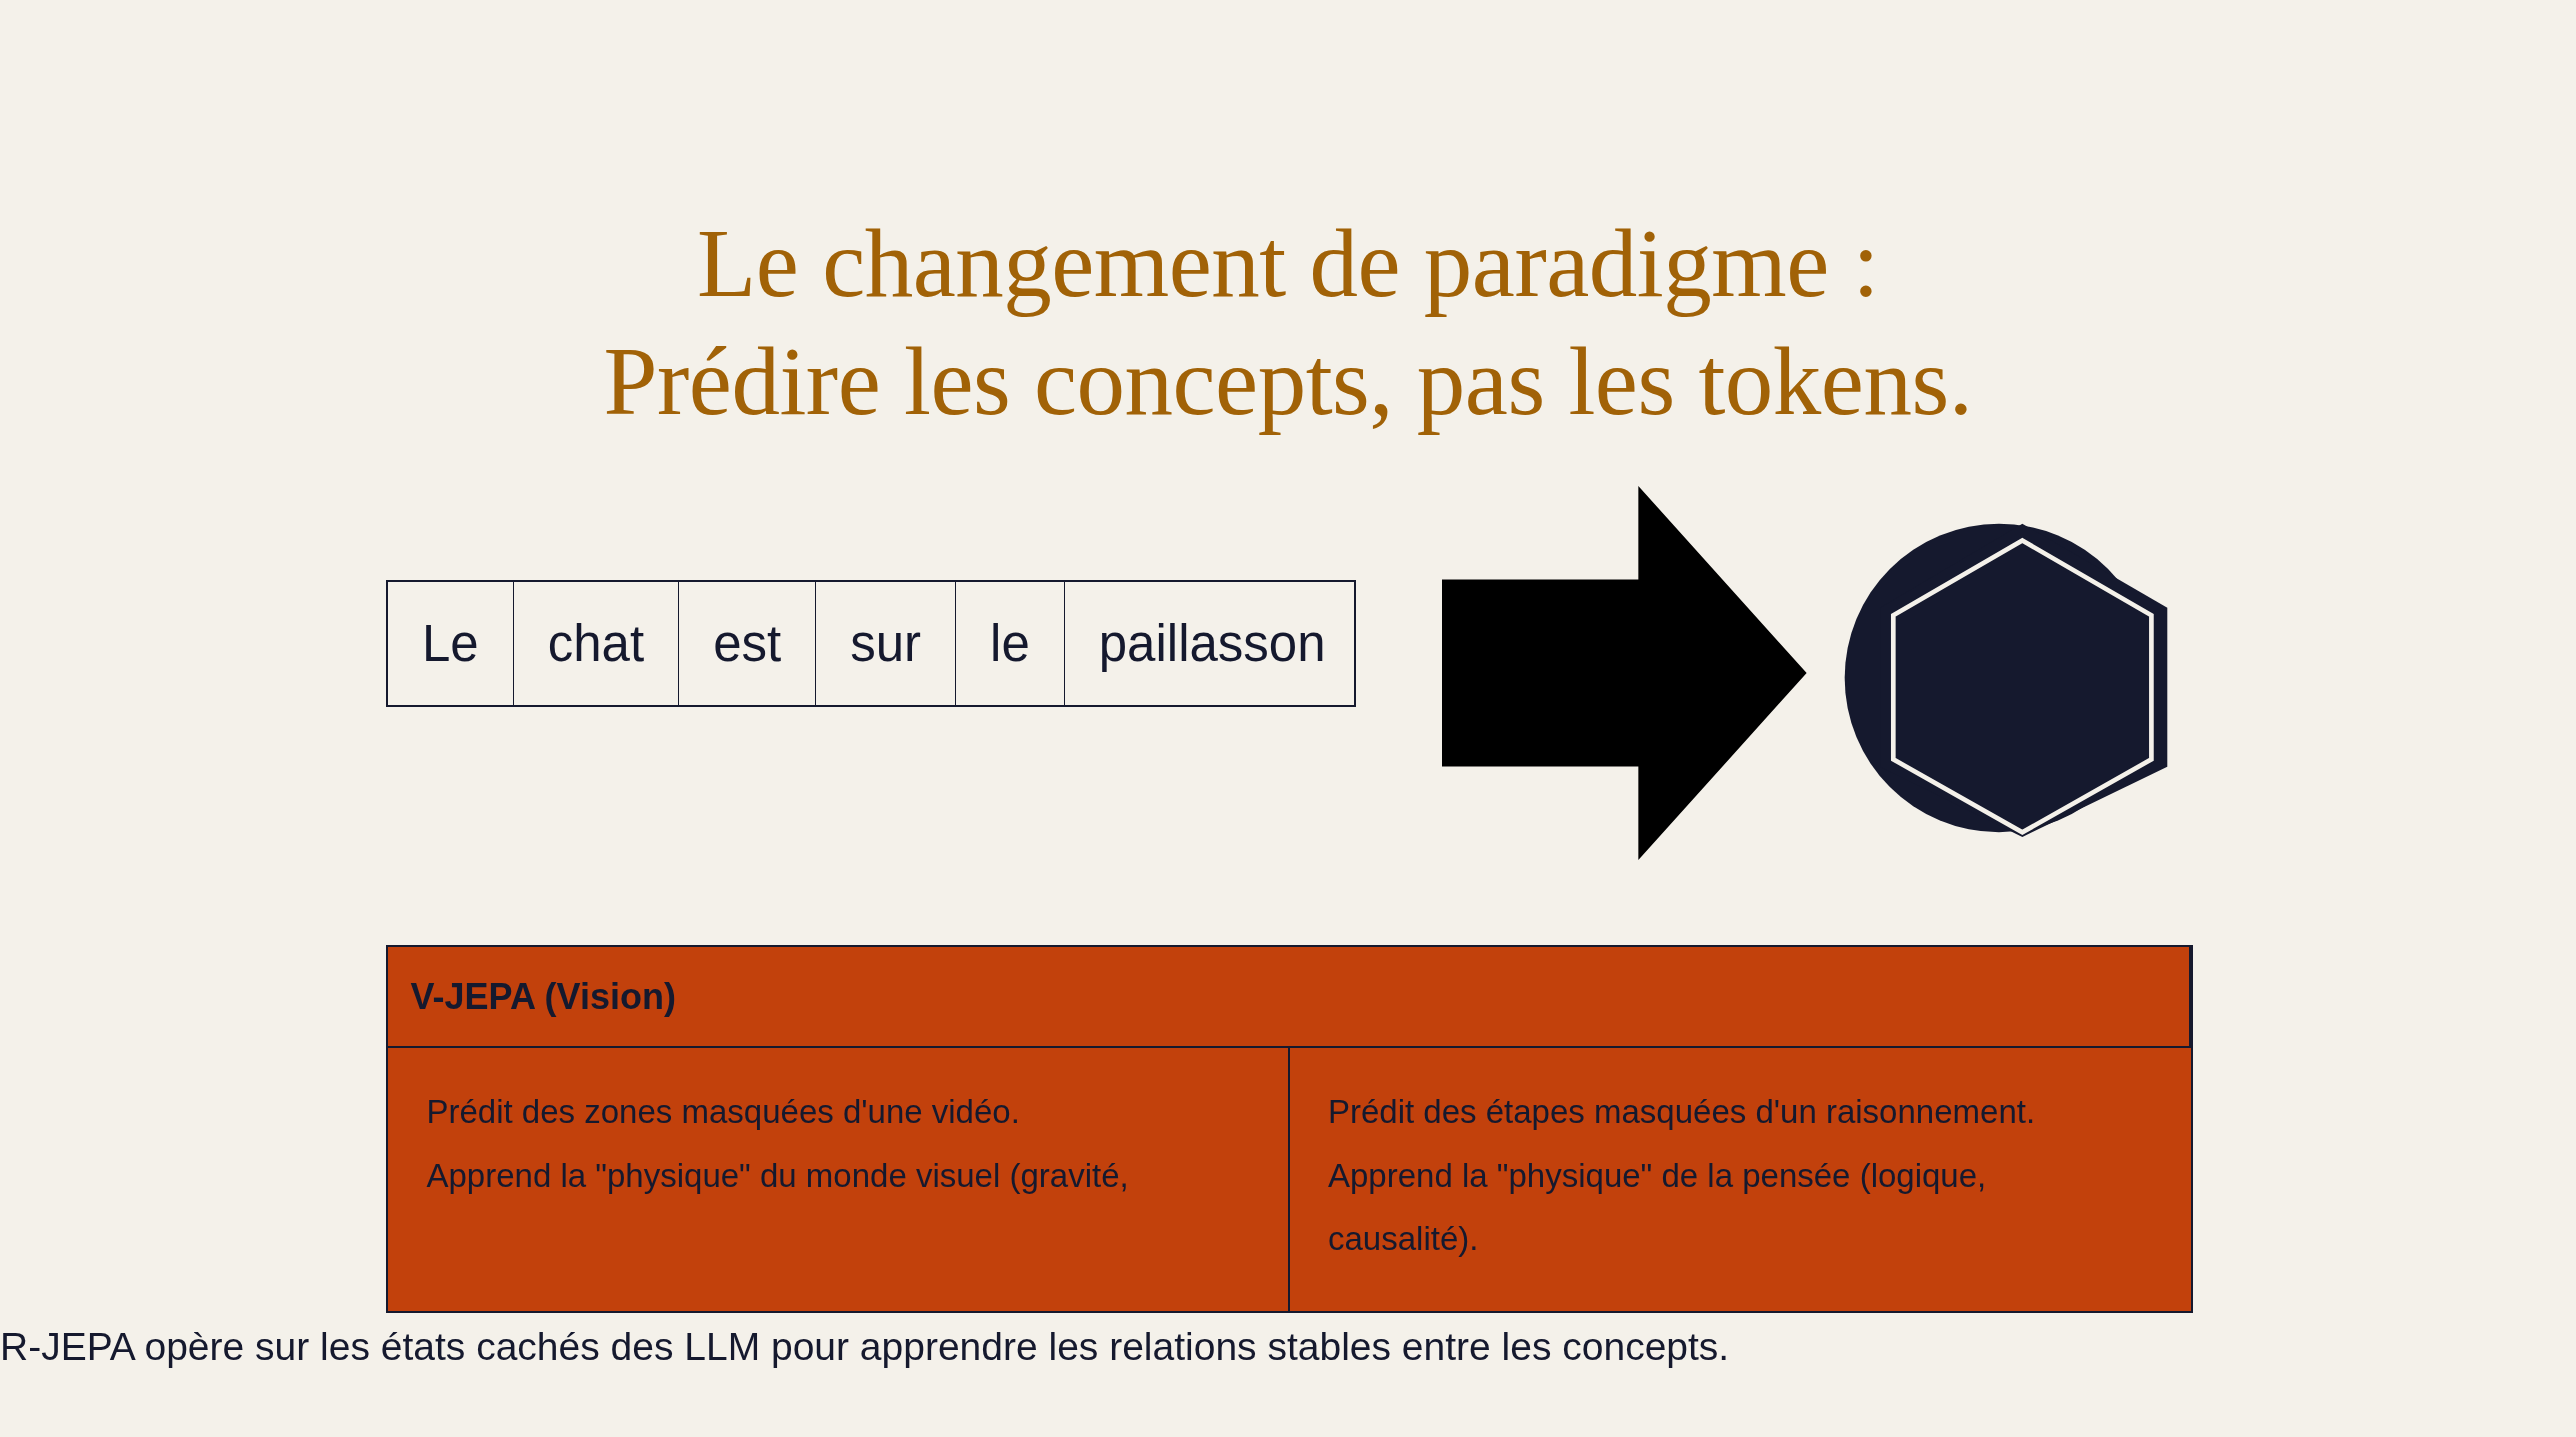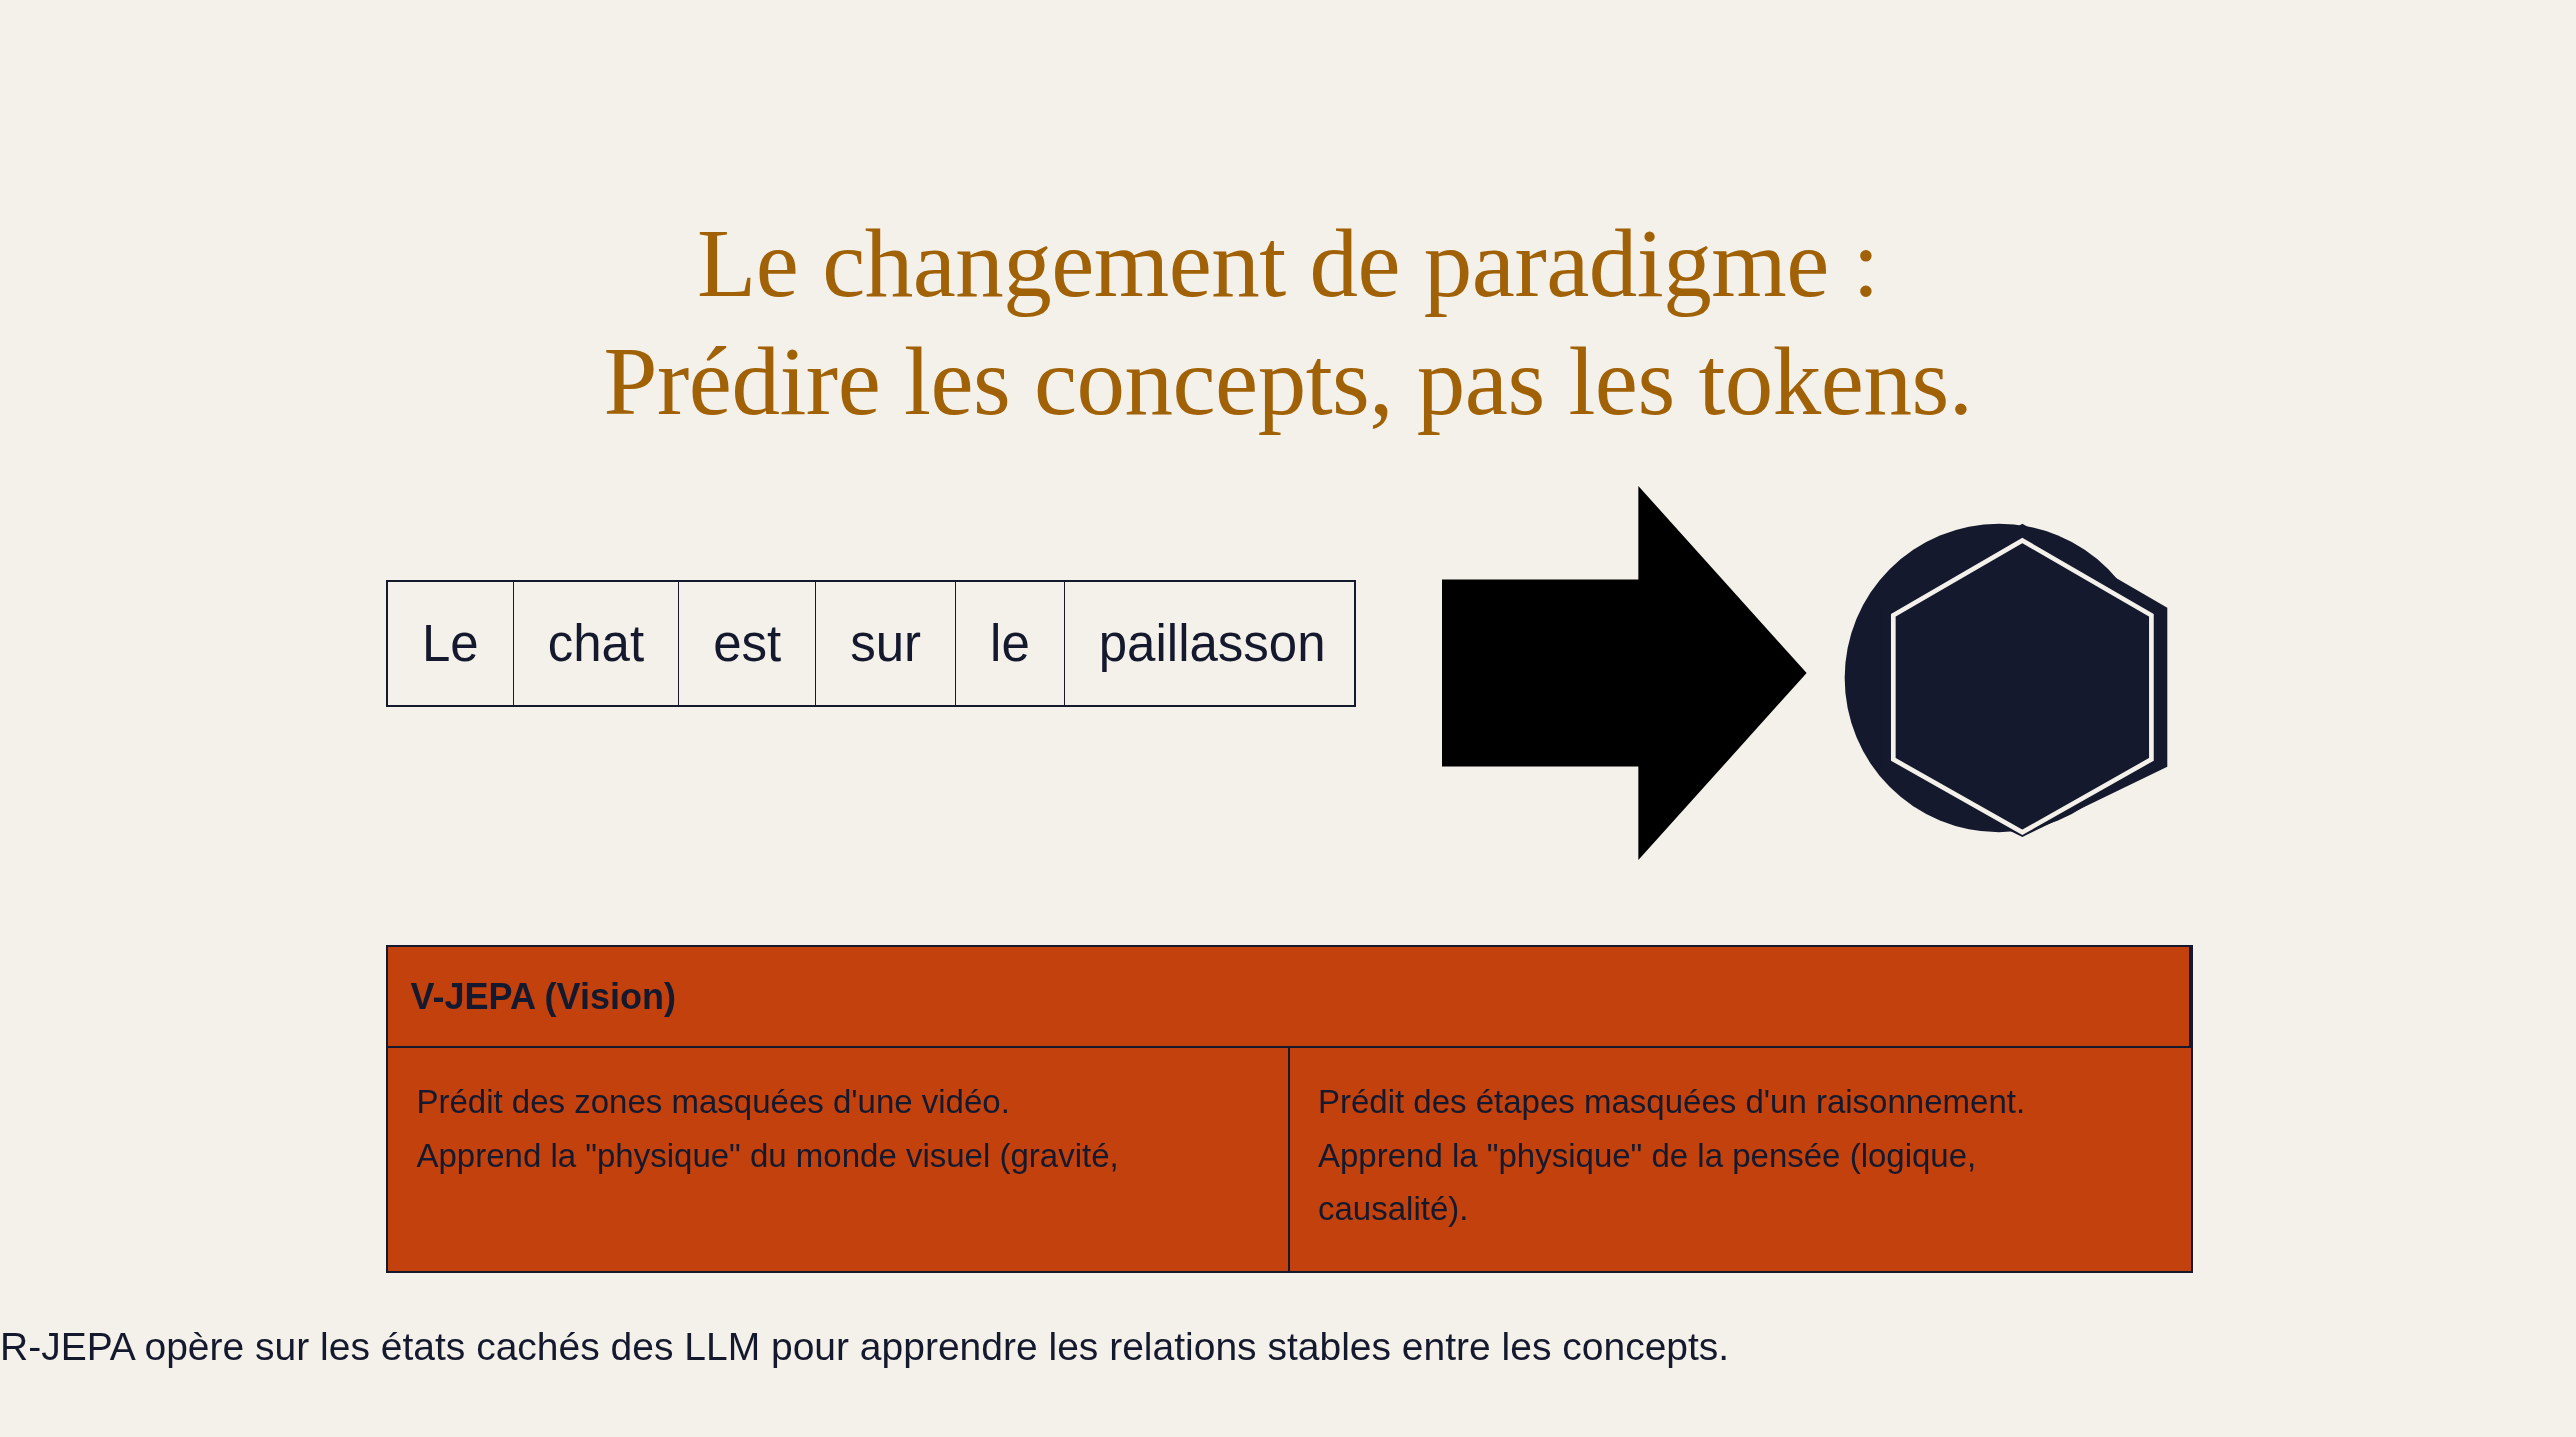--- a/index.html
+++ b/index.html
@@ -115,21 +115,21 @@
     box-sizing: border-box;
     padding: 24px 22.5px 32px 22.5px;
     font-size: 33px;
     line-height: 1.45;
     color: #15192e;
   }
   .cell.left {
     border-right: 2.8px solid #15192e;
   }
   .cell p {
-    margin: 6px;
+    margin: 16px;
   }
 
   
   .footnote {
     position: absolute;
     left: 0;
     top: 1325px;
     width: 100%;
     text-align: left;
     font-size: 39px;

